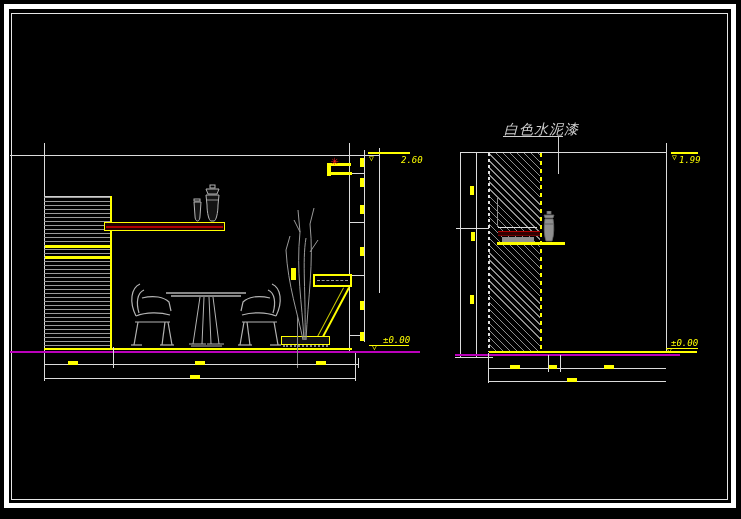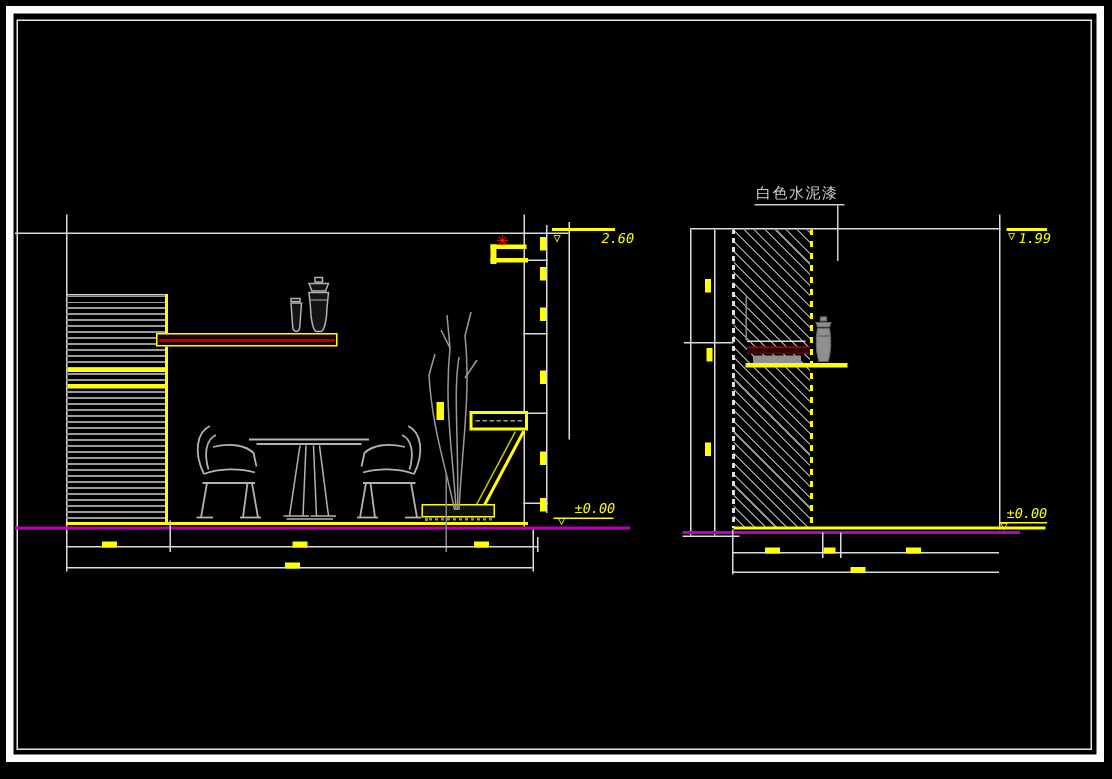--- a/index.html
+++ b/index.html
@@ -7,22 +7,22 @@
           font-family:"DejaVu Sans Mono","Liberation Mono",monospace;}
   .abs{position:absolute;}
   .hl{position:absolute;height:1px;background:#dcdcdc;}
   .vl{position:absolute;width:1px;background:#dcdcdc;}
   .gvl{position:absolute;width:1px;background:#8a8a8a;}
   .yl{position:absolute;background:#ffff00;}
   .blob{position:absolute;background:#ffff00;width:10px;height:4px;}
   .vblob{position:absolute;background:#ffff00;width:4px;height:9px;}
   .ytext{position:absolute;color:#ffff00;font-size:9px;line-height:9px;font-style:italic;white-space:nowrap;}
   .tri{position:absolute;color:#ffff00;font-size:8px;line-height:8px;}
-  .note{position:absolute;color:#cfcfcf;font-size:10px;line-height:11px;letter-spacing:1px;white-space:nowrap;
-        font-family:"DejaVu Sans","Liberation Sans",sans-serif;}
+  .note{position:absolute;color:#cfcfcf;font-size:14px;line-height:11px;letter-spacing:1px;white-space:nowrap;
+        font-family:"DejaVu Sans","Liberation Sans",sans-serif;font-style:italic;}
   .hatch-h{position:absolute;background:repeating-linear-gradient(180deg,#9a9a9a 0px,#9a9a9a 1px,transparent 1px,transparent 4px);border-top:1px solid #cfcfcf;}
   .hatch-d{position:absolute;background:repeating-linear-gradient(45deg,#8f8f8f 0px,#8f8f8f 1px,transparent 1px,transparent 5px);}
   .ydash{position:absolute;width:2px;background:repeating-linear-gradient(180deg,#ffff00 0px,#ffff00 4px,transparent 4px,transparent 8px);}
   .wdash{position:absolute;width:2px;background:repeating-linear-gradient(180deg,#e0e0e0 0px,#e0e0e0 3px,transparent 3px,transparent 6px);}
   .star{position:absolute;color:#ff2020;font-size:13px;line-height:13px;}
   svg{display:block;}
 </style>
 </head>
 <body>
 

